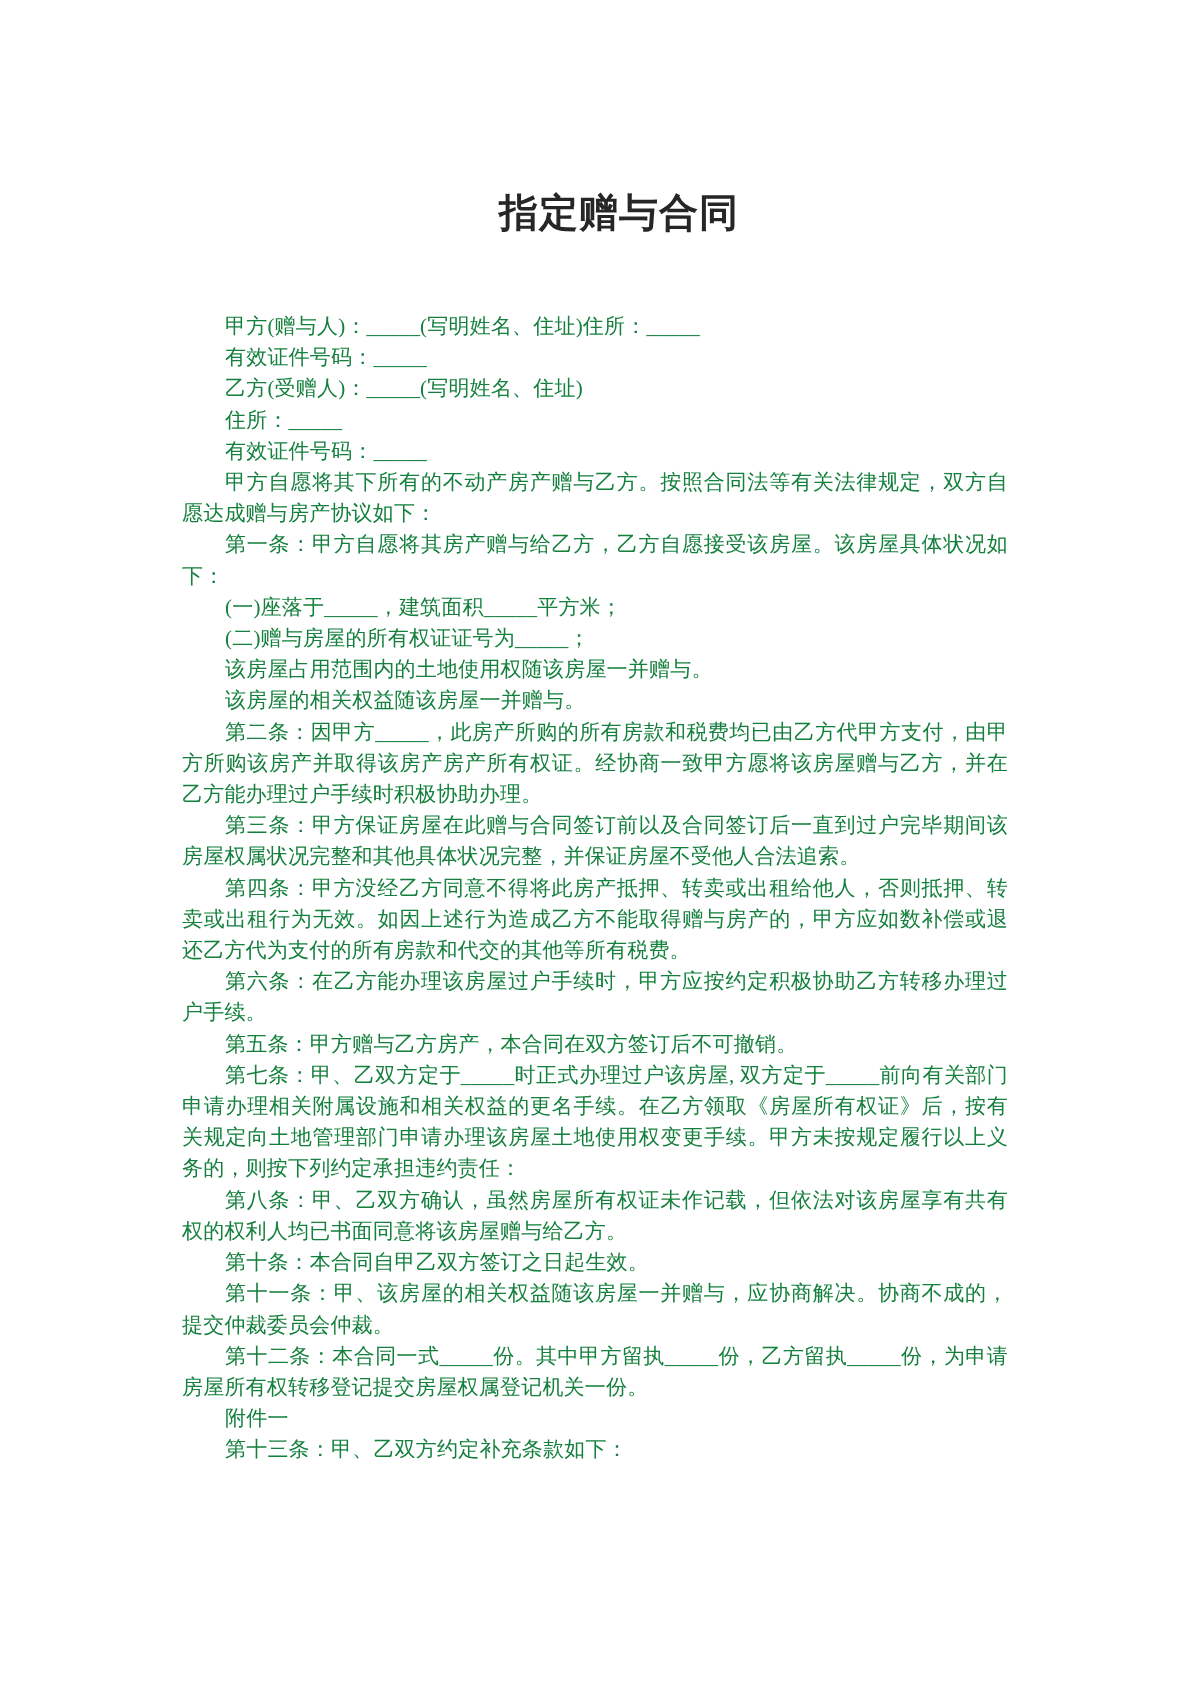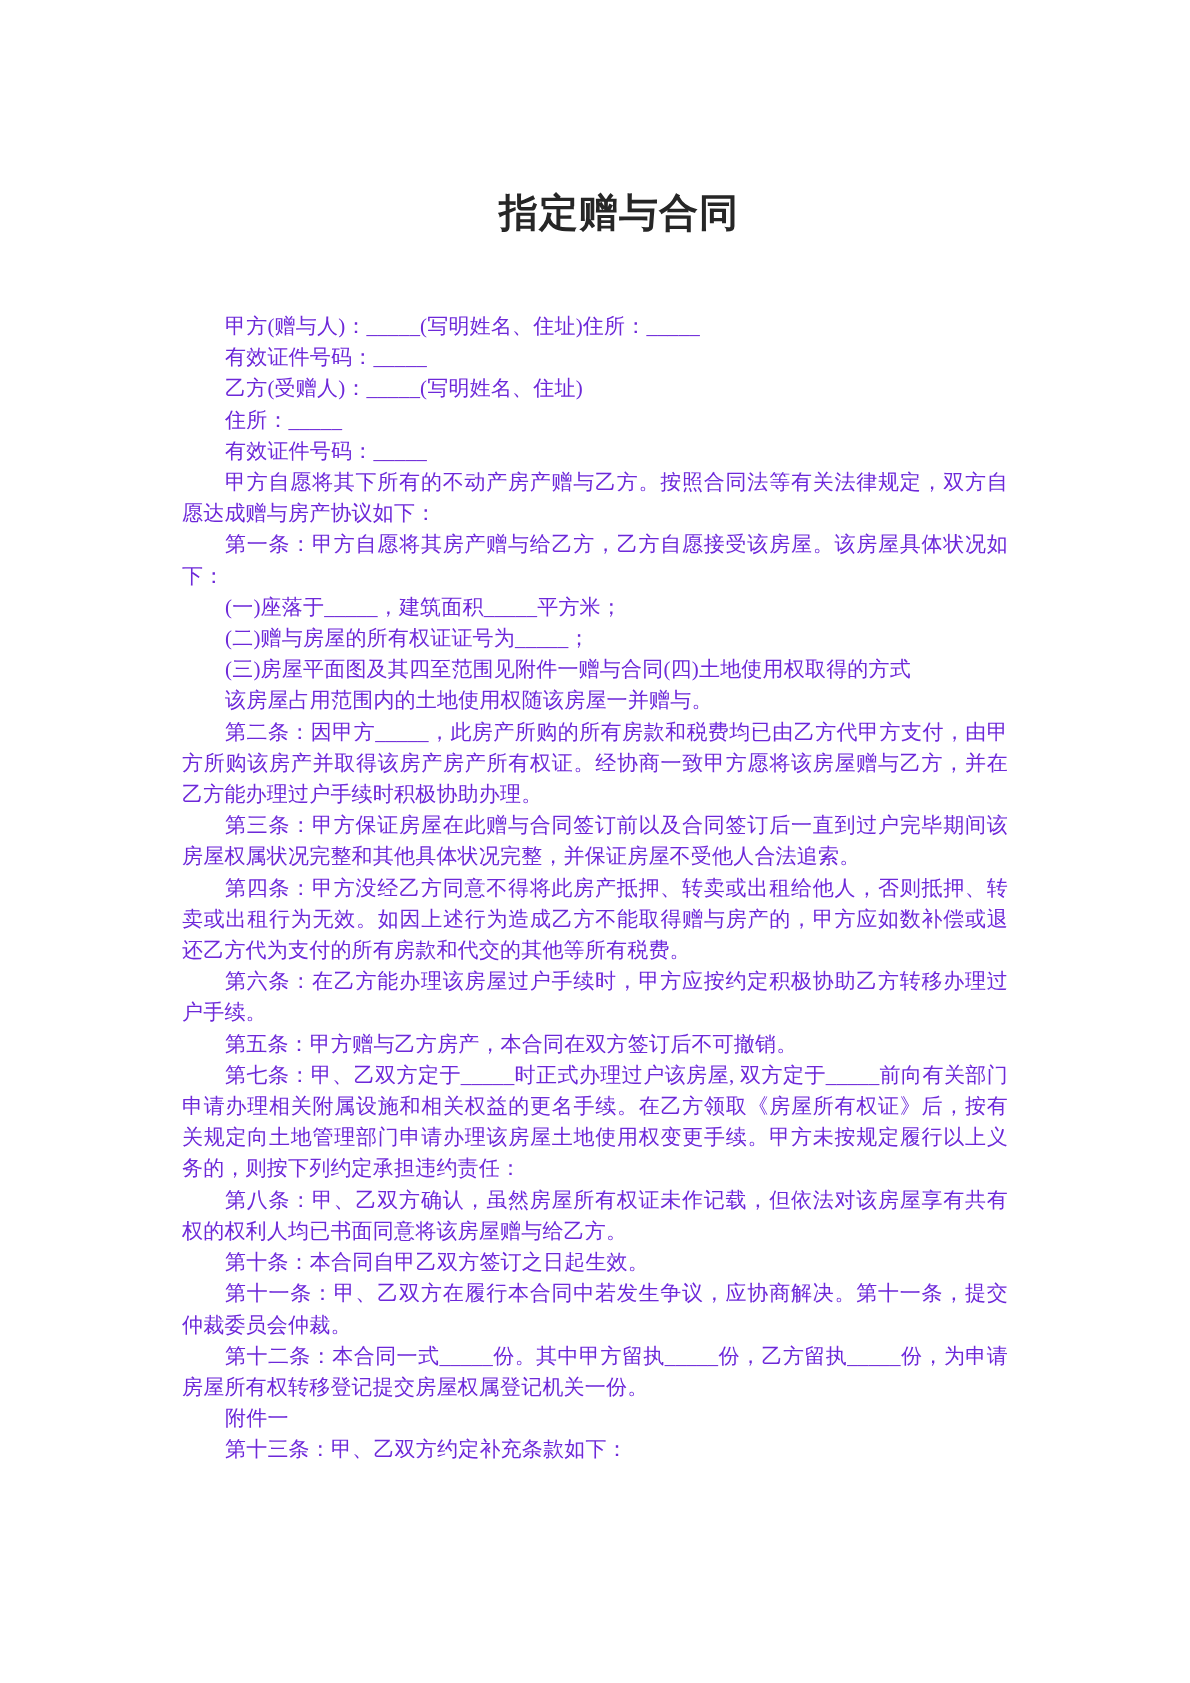--- a/index.html
+++ b/index.html
@@ -32,21 +32,21 @@
       position: absolute;
       left: 182px;
       top: 311px;
       width: 826px;
     }
     .doc-body p.para {
       margin: 0;
       padding: 0;
       font-size: 21px;
       line-height: 31.2px;
-      color: #6d28d9;
+      color: #15803d;
       text-align: justify;
       text-justify: inter-ideograph;
       text-indent: 43px;
       word-break: break-all;
       letter-spacing: 0.2px;
     }
   </style>
 </head>
 <body>
 
@@ -56,28 +56,28 @@
   <div class="doc-body" id="doc-paragraphs">
       <p class="para">甲方(赠与人)：_____(写明姓名、住址)住所：_____</p>
       <p class="para">有效证件号码：_____</p>
       <p class="para">乙方(受赠人)：_____(写明姓名、住址)</p>
       <p class="para">住所：_____</p>
       <p class="para">有效证件号码：_____</p>
       <p class="para">甲方自愿将其下所有的不动产房产赠与乙方。按照合同法等有关法律规定，双方自愿达成赠与房产协议如下：</p>
       <p class="para">第一条：甲方自愿将其房产赠与给乙方，乙方自愿接受该房屋。该房屋具体状况如下：</p>
       <p class="para">(一)座落于_____，建筑面积_____平方米；</p>
       <p class="para">(二)赠与房屋的所有权证证号为_____；</p>
-      <p class="para">(三)房屋平面图及其四至范围见附件一赠与合同(四)土地使用权取得的方式</p>
       <p class="para">该房屋占用范围内的土地使用权随该房屋一并赠与。</p>
+      <p class="para">该房屋的相关权益随该房屋一并赠与。</p>
       <p class="para">第二条：因甲方_____，此房产所购的所有房款和税费均已由乙方代甲方支付，由甲方所购该房产并取得该房产房产所有权证。经协商一致甲方愿将该房屋赠与乙方，并在乙方能办理过户手续时积极协助办理。</p>
       <p class="para">第三条：甲方保证房屋在此赠与合同签订前以及合同签订后一直到过户完毕期间该房屋权属状况完整和其他具体状况完整，并保证房屋不受他人合法追索。</p>
       <p class="para">第四条：甲方没经乙方同意不得将此房产抵押、转卖或出租给他人，否则抵押、转卖或出租行为无效。如因上述行为造成乙方不能取得赠与房产的，甲方应如数补偿或退还乙方代为支付的所有房款和代交的其他等所有税费。</p>
       <p class="para">第六条：在乙方能办理该房屋过户手续时，甲方应按约定积极协助乙方转移办理过户手续。</p>
       <p class="para">第五条：甲方赠与乙方房产，本合同在双方签订后不可撤销。</p>
       <p class="para">第七条：甲、乙双方定于_____时正式办理过户该房屋, 双方定于_____前向有关部门申请办理相关附属设施和相关权益的更名手续。在乙方领取《房屋所有权证》后，按有关规定向土地管理部门申请办理该房屋土地使用权变更手续。甲方未按规定履行以上义务的，则按下列约定承担违约责任：</p>
       <p class="para">第八条：甲、乙双方确认，虽然房屋所有权证未作记载，但依法对该房屋享有共有权的权利人均已书面同意将该房屋赠与给乙方。</p>
       <p class="para">第十条：本合同自甲乙双方签订之日起生效。</p>
-      <p class="para">第十一条：甲、乙双方在履行本合同中若发生争议，应协商解决。第十一条，提交仲裁委员会仲裁。</p>
+      <p class="para">第十一条：甲、该房屋的相关权益随该房屋一并赠与，应协商解决。协商不成的，提交仲裁委员会仲裁。</p>
       <p class="para">第十二条：本合同一式_____份。其中甲方留执_____份，乙方留执_____份，为申请房屋所有权转移登记提交房屋权属登记机关一份。</p>
       <p class="para">附件一</p>
       <p class="para">第十三条：甲、乙双方约定补充条款如下：</p>
     </div>
 </div>
 
 </body></html>

